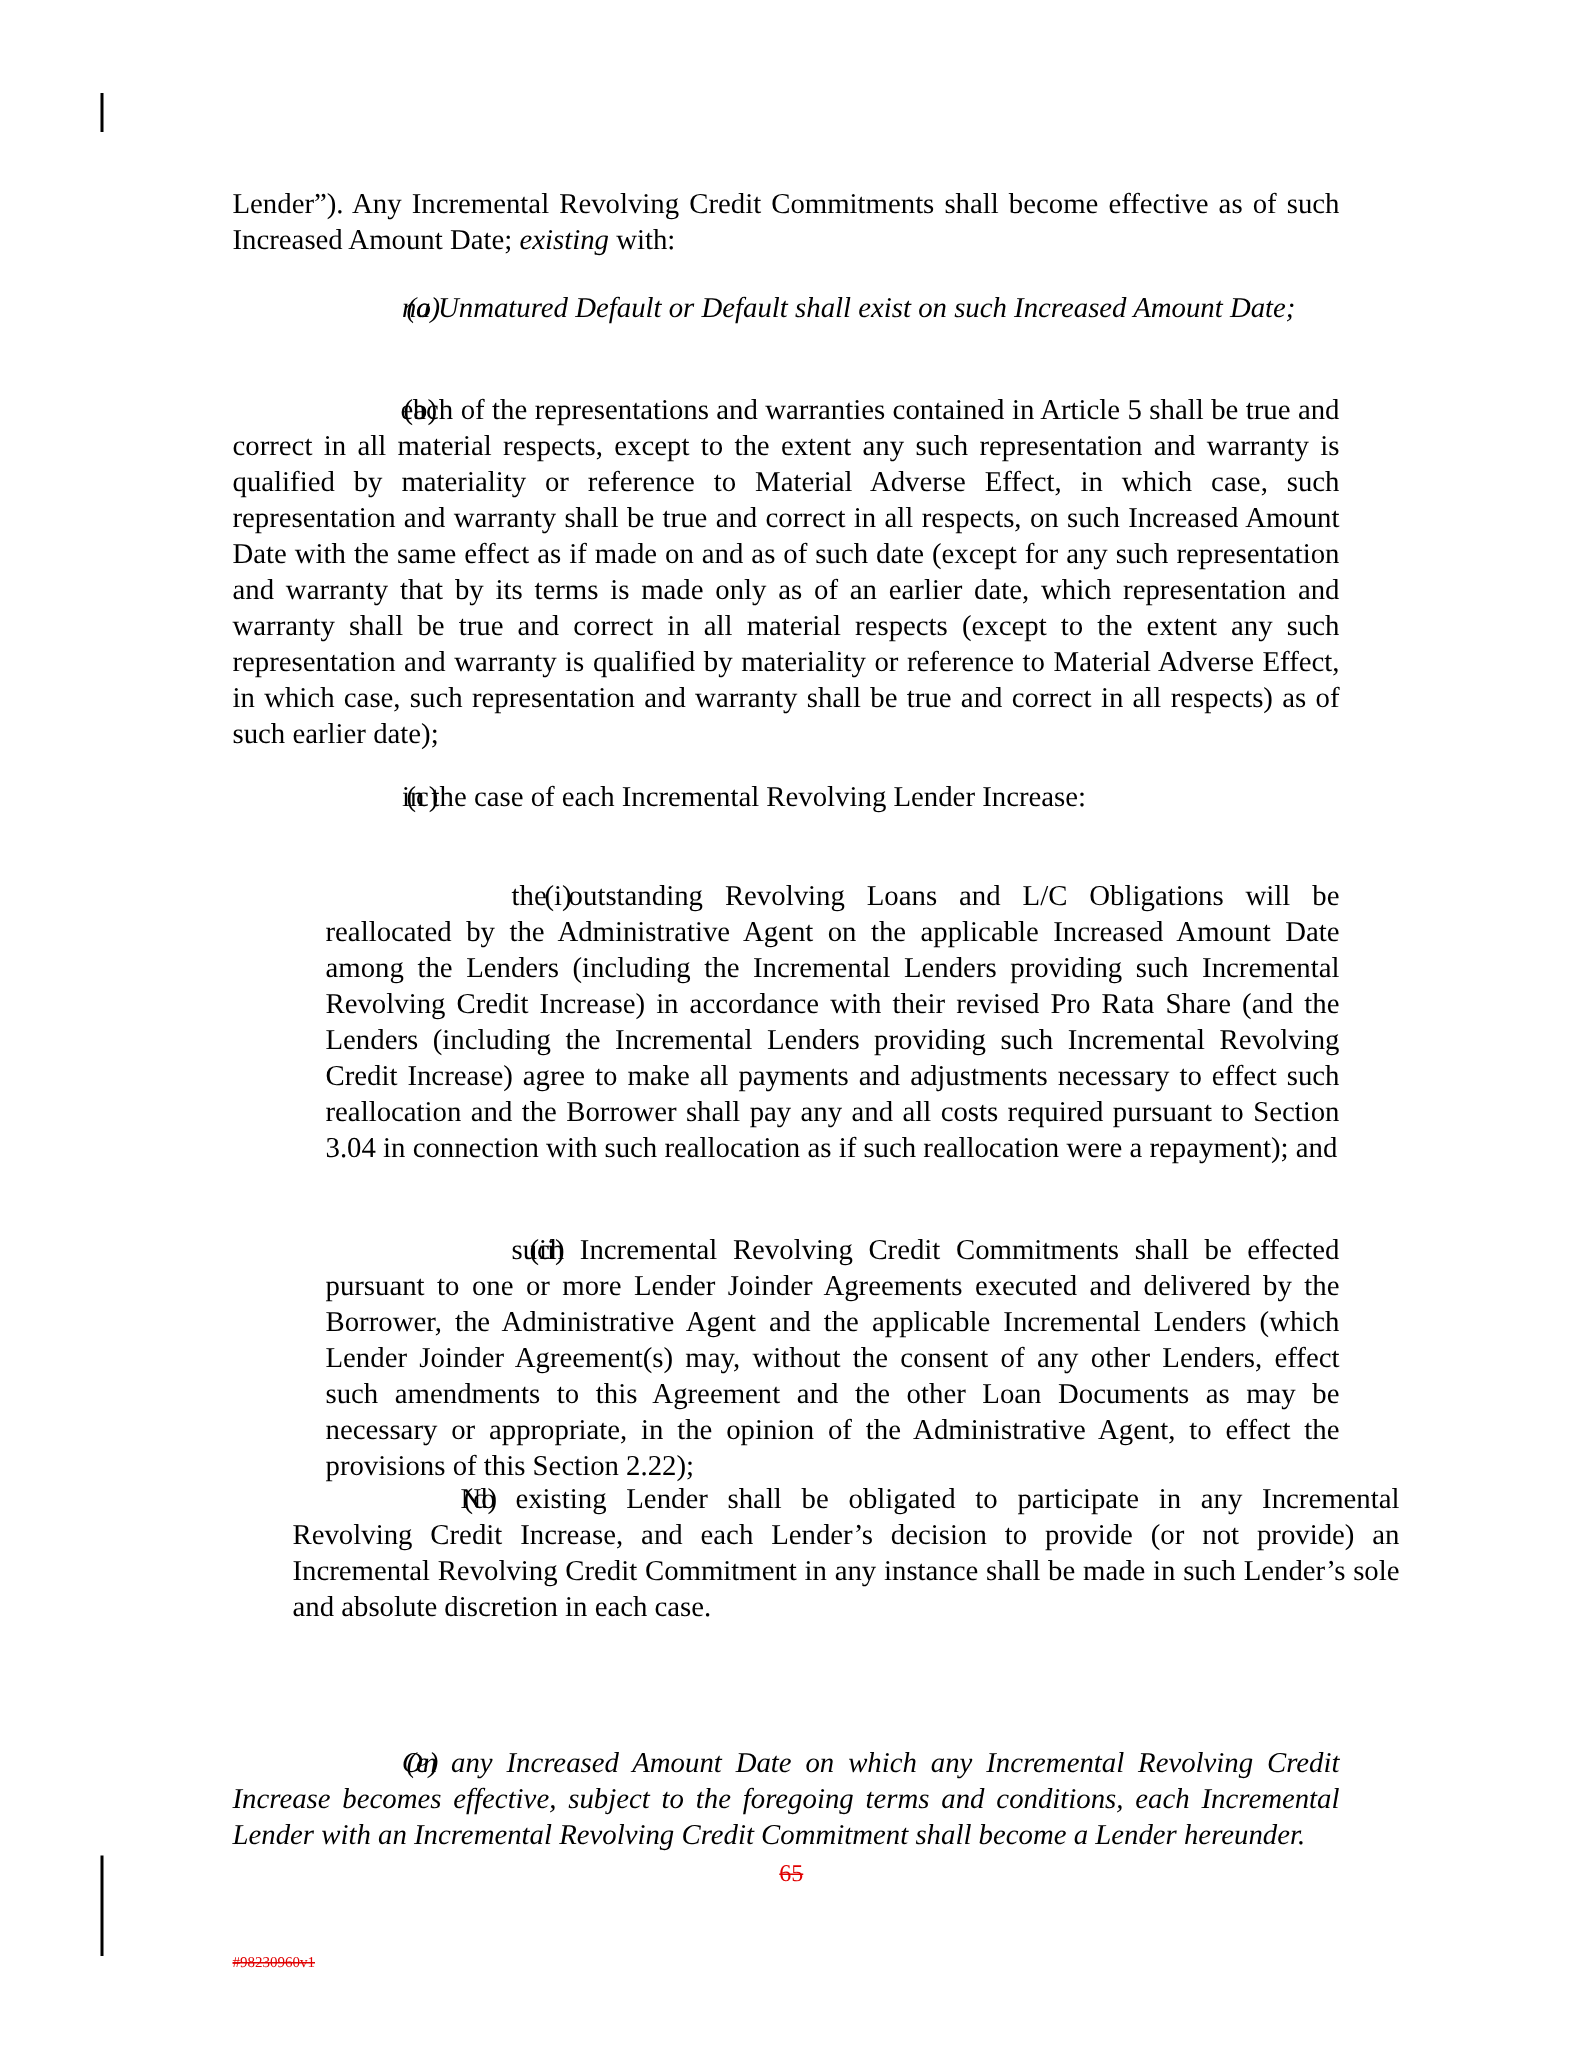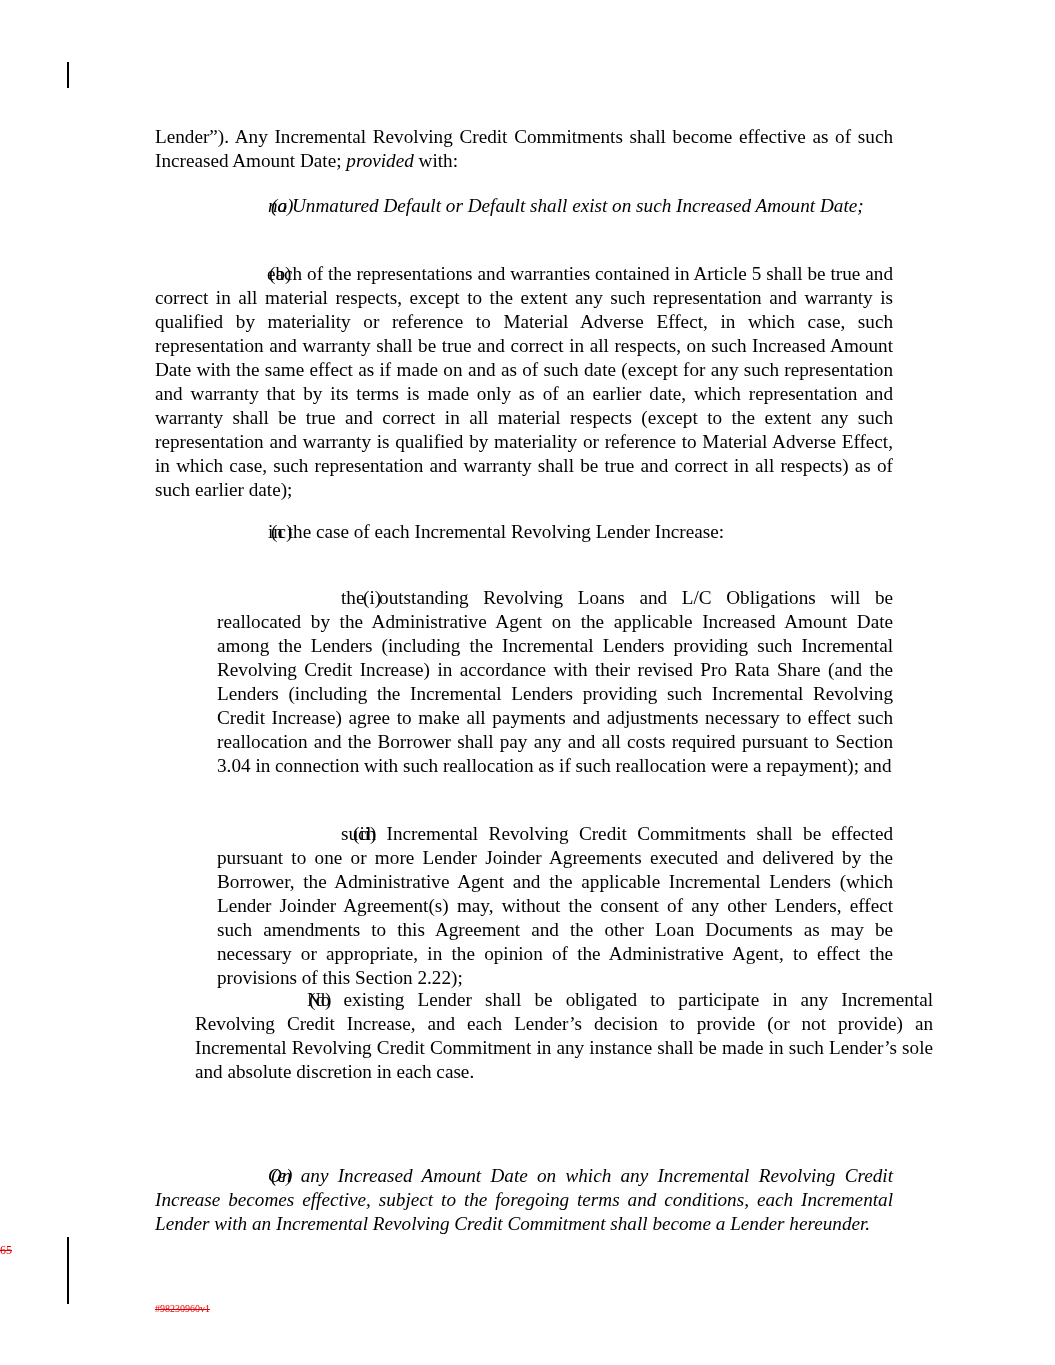--- a/index.html
+++ b/index.html
@@ -17,37 +17,37 @@
   .p { position: absolute; text-align: justify; text-align-last: left; }
   .main { left: 155px; width: 738px; }
   .sub  { left: 217px; width: 676px; margin-top: 21px; }
   .ind-a { display: inline-block; width: 55px; }
   .u { }
   .b { font-weight: normal; }
   .i { font-style: italic; }
 
   .page-num {
     position: absolute; left: 0; width: 1055px; top: 1238px;
-    text-align: left; color: #e00000; text-decoration: line-through;
-    font-size: 12px;
+    text-align: center; color: #e00000; text-decoration: line-through;
+    font-size: 16px;
   }
   .doc-id {
     position: absolute; left: 155px; top: 1290px;
     color: #e00000; text-decoration: line-through; font-size: 10px;
     line-height: 12px;
     margin-top: 13px;
   }
 </style>
 </head>
 <body>
 
 <div class="bar bar-top"></div>
 <div class="bar bar-bottom"></div>
 
-<div class="p main" style="top:125px;"><span class="b">Lender</span><span>”).  Any Incremental Revolving Credit Commitments shall become effective as of such Increased Amount Date; </span><span class="i">provided</span><span> with:</span></div>
+<div class="p main" style="top:125px;"><span class="b">Lender</span><span>”).  Any Incremental Revolving Credit Commitments shall become effective as of such Increased Amount Date; </span><span class="i">existing</span><span> with:</span></div>
 
 <div class="p main" style="top:194px; text-indent:58px;font-style:italic;"><span class="ind-a">(a)</span><span>no Unmatured Default or Default shall exist on such Increased Amount Date;</span></div>
 
 <div class="p main" style="top:262px; text-indent:57px;"><span class="ind-a">(b)</span><span>each of the representations and warranties contained in </span><span class="u">Article 5</span><span> shall be true and correct in all material respects, except to the extent any such representation and warranty is qualified by materiality or reference to Material Adverse Effect, in which case, such representation and warranty shall be true and correct in all respects, on such Increased Amount Date with the same effect as if made on and as of such date (except for any such representation and warranty that by its terms is made only as of an earlier date, which representation and warranty shall be true and correct in all material respects (except to the extent any such representation and warranty is qualified by materiality or reference to Material Adverse Effect, in which case, such representation and warranty shall be true and correct in all respects) as of such earlier date);</span></div>
 
 <div class="p main" style="top:520px; text-indent:58px;"><span class="ind-a">(c)</span><span>in the case of each Incremental Revolving Lender Increase:</span></div>
 
 <div class="p sub" style="top:565px; text-indent:73px;"><span class="ind-a" style="width:51px;">(i)</span><span>the outstanding Revolving Loans and L/C Obligations will be reallocated by the Administrative Agent on the applicable Increased Amount Date among the Lenders (including the Incremental Lenders providing such Incremental Revolving Credit Increase) in accordance with their revised Pro Rata Share (and the Lenders (including the Incremental Lenders providing such Incremental Revolving Credit Increase) agree to make all payments and adjustments necessary to effect such reallocation and the Borrower shall pay any and all costs required pursuant to </span><span class="u">Section 3.04</span><span> in connection with such reallocation as if such reallocation were a repayment); and</span></div>
 
 <div class="p sub" style="top:801px; text-indent:68px;"><span class="ind-a" style="width:56px;">(ii)</span><span>such Incremental Revolving Credit Commitments shall be effected pursuant to one or more Lender Joinder Agreements executed and delivered by the Borrower, the Administrative Agent and the applicable Incremental Lenders (which Lender Joinder Agreement(s) may, without the consent of any other Lenders, effect such amendments to this Agreement and the other Loan Documents as may be necessary or appropriate, in the opinion of the Administrative Agent, to effect the provisions of this </span><span class="u">Section 2.22</span><span>);</span></div>

